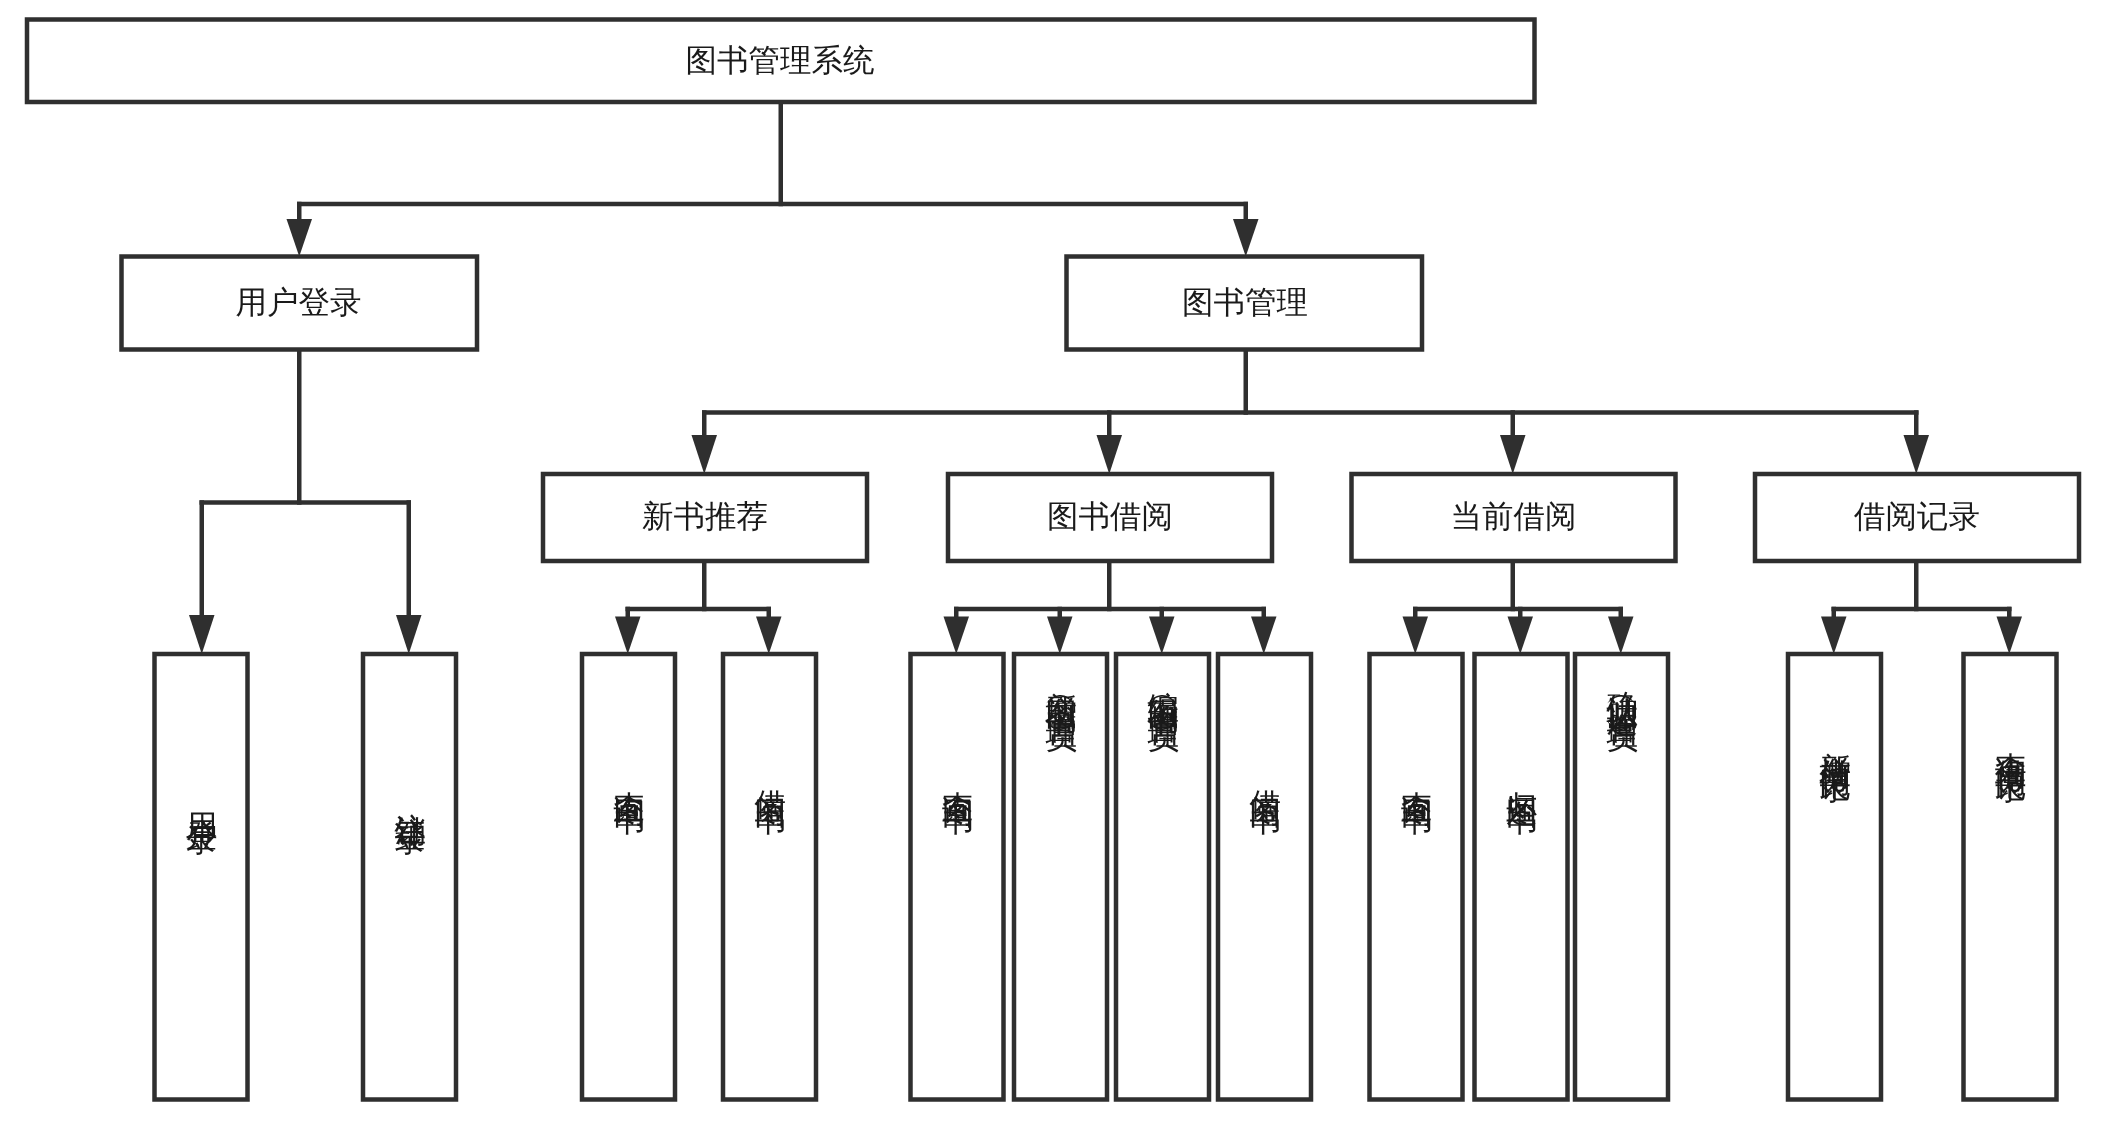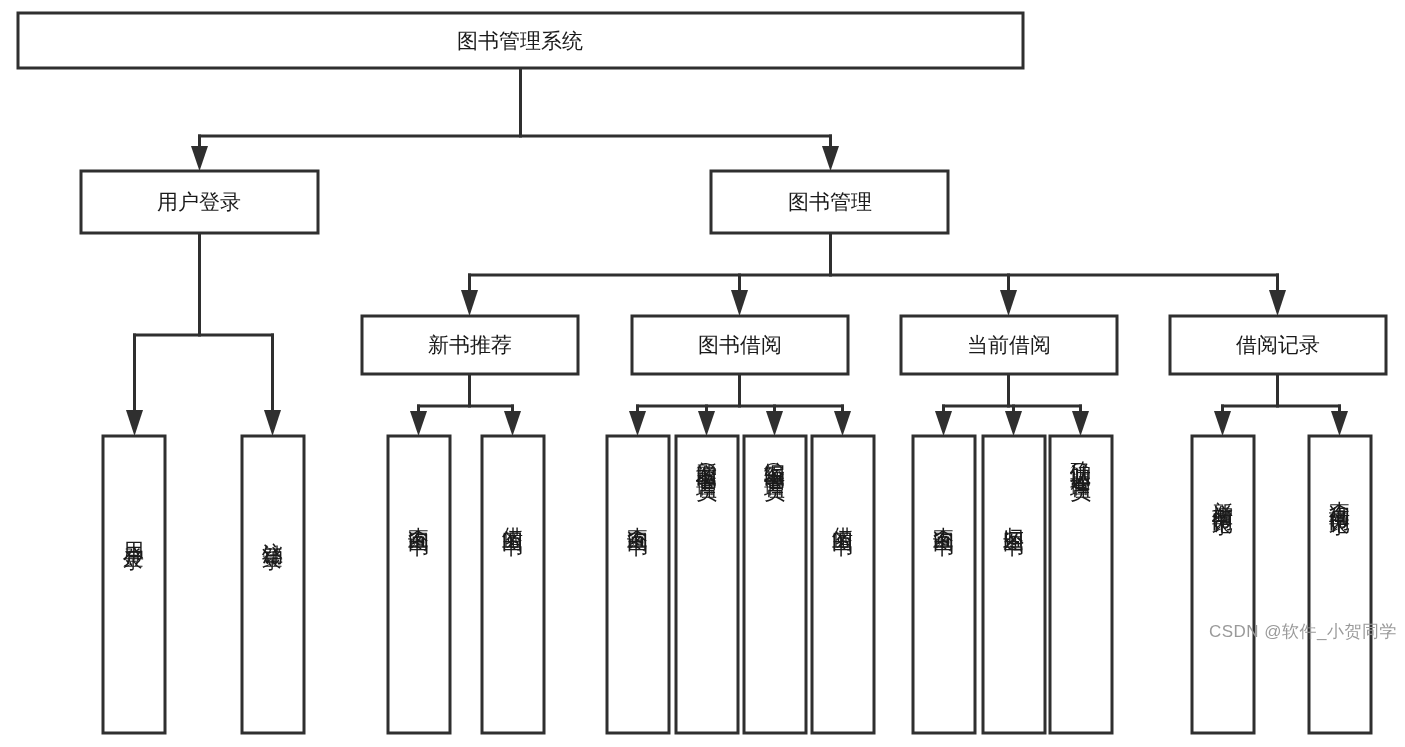--- a/index.html
+++ b/index.html
@@ -250,15 +250,14 @@
     <span class="vert-label">确认归还（管理员）</span>
   </div>
 
   <div class="vert-label-wrap" style="left:1192px; top:484px; width:62px; height:245px;">
     <span class="vert-label">新增借阅记录</span>
   </div>
   <div class="vert-label-wrap" style="left:1309px; top:484px; width:62px; height:245px;">
     <span class="vert-label">查询借阅记录</span>
   </div>
 
-  <div class="watermark">CSDN @软件_小贺同学</div>
 
 </div>
 
 </body></html>

